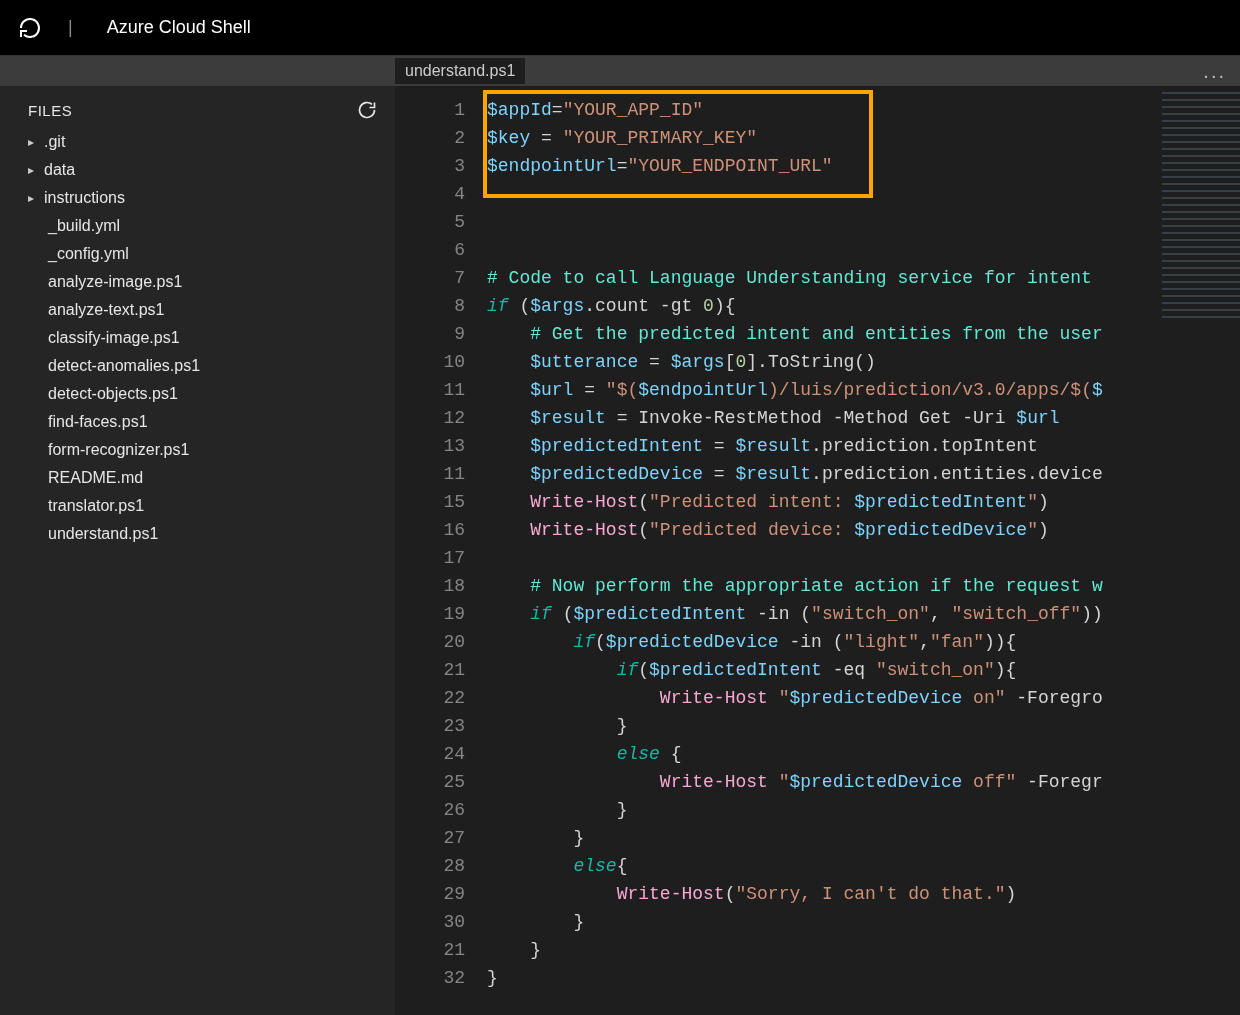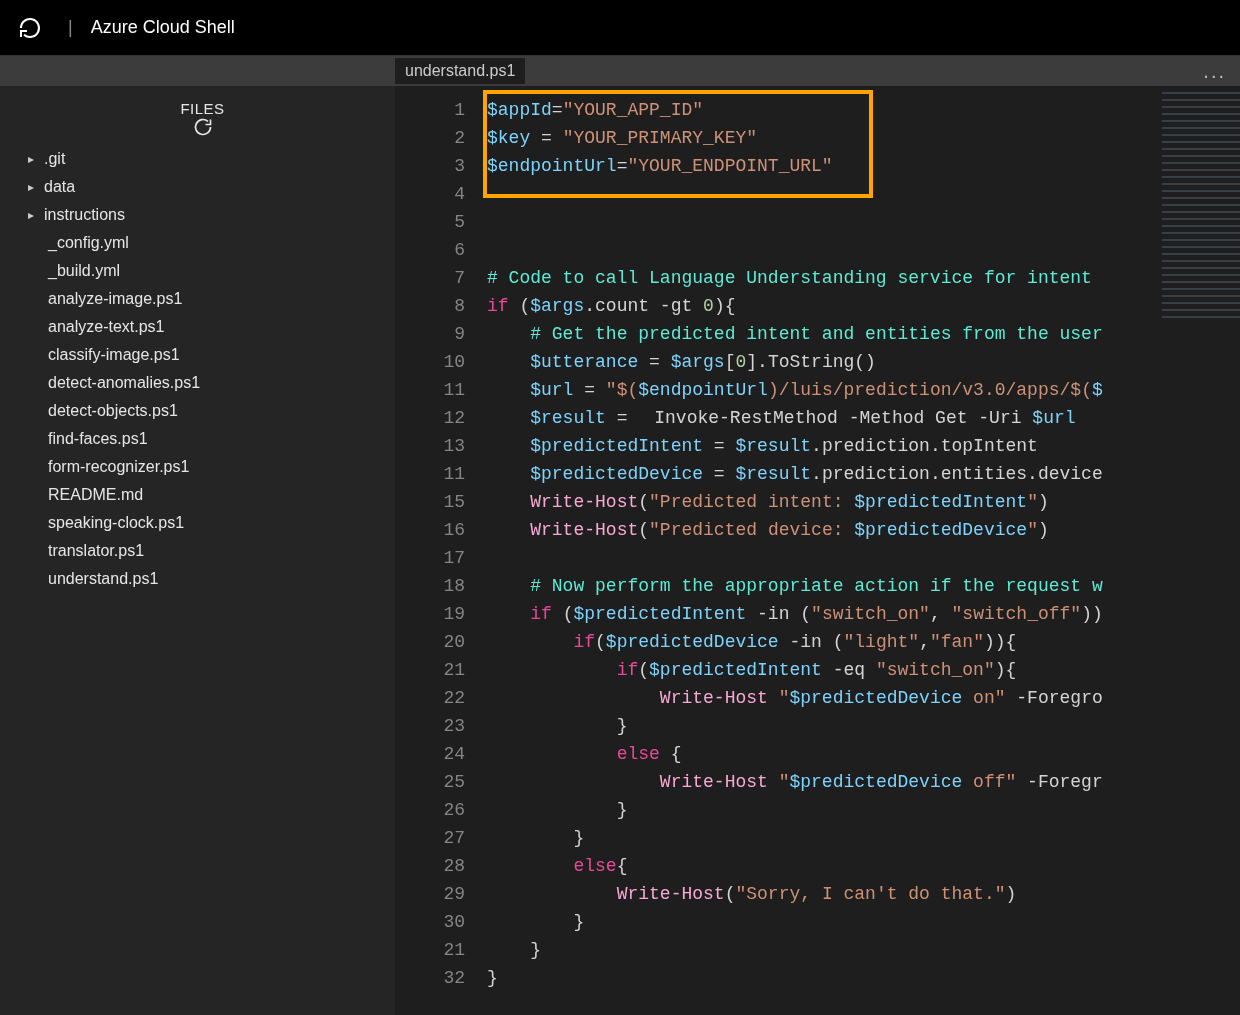--- a/index.html
+++ b/index.html
@@ -21,20 +21,21 @@
   border-bottom: 1px solid #333;
 }
 .divider {
   color: #888;
   font-size: 18px;
   margin-left: 8px;
 }
 .title-text {
   color: #fff;
   font-size: 18px;
+  margin-left: 16px;
 }
 .tabbar {
   height: 30px;
   background: #3c3c3c;
   display: flex;
   align-items: center;
 }
 .tabbar .spacer-left { width: 395px; }
 .tab {
   color: #ccc;
@@ -54,25 +55,24 @@
   height: calc(100% - 86px);
 }
 .sidebar {
   width: 395px;
   background: #252526;
   padding: 8px 0 0 0;
 }
 .files-header {
   display: flex;
   align-items: center;
-  justify-content: flex-start;
+  justify-content: space-between;
   padding: 6px 18px 6px 28px;
   font-size: 15px;
   letter-spacing: 0.5px;
-  flex-direction: column;
 }
 .tree { padding: 2px 0 0 0; }
 .tree-item {
   display: flex;
   align-items: center;
   gap: 6px;
   padding: 5px 0 5px 28px;
   font-size: 16px;
   color: #e6e6e6;
   cursor: pointer;
@@ -110,25 +110,25 @@
   top: 4px;
   width: 390px;
   height: 108px;
   border: 4px solid #ffa500;
   pointer-events: none;
 }
 .tok-var { color: #7dd3fc; }
 .tok-op  { color: #d4d4d4; }
 .tok-str { color: #ce9178; }
 .tok-com { color: #5eead4; }
-.tok-kw  { color: #ec4899; }
+.tok-kw  { color: #14b8a6; font-style: italic; }
 .tok-pl  { color: #d4d4d4; }
 .tok-fn  { color: #f9a8d4; }
 .tok-num { color: #b5cea8; }
-.tok-cmd { color: #d4d4d4; margin-left: 16px; }
+.tok-cmd { color: #d4d4d4; }
 .minimap {
   position: absolute;
   right: 0;
   top: 6px;
   width: 78px;
   height: 230px;
   background: repeating-linear-gradient(
     to bottom,
     rgba(120,150,180,0.28) 0 2px,
     transparent 2px 7px
@@ -174,26 +174,26 @@
         </div>
         <div class="tree-item">
           <span class="chev">▸</span>
           <span>data</span>
         </div>
         <div class="tree-item">
           <span class="chev">▸</span>
           <span>instructions</span>
         </div>
         <div class="tree-item file">
+          <span>_build.yml</span>
+        </div>
+        <div class="tree-item file">
           <span>_config.yml</span>
         </div>
         <div class="tree-item file">
-          <span>_build.yml</span>
-        </div>
-        <div class="tree-item file">
           <span>analyze-image.ps1</span>
         </div>
         <div class="tree-item file">
           <span>analyze-text.ps1</span>
         </div>
         <div class="tree-item file">
           <span>classify-image.ps1</span>
         </div>
         <div class="tree-item file">
           <span>detect-anomalies.ps1</span>
@@ -202,23 +202,20 @@
           <span>detect-objects.ps1</span>
         </div>
         <div class="tree-item file">
           <span>find-faces.ps1</span>
         </div>
         <div class="tree-item file">
           <span>form-recognizer.ps1</span>
         </div>
         <div class="tree-item file">
           <span>README.md</span>
-        </div>
-        <div class="tree-item file">
-          <span>speaking-clock.ps1</span>
         </div>
         <div class="tree-item file">
           <span>translator.ps1</span>
         </div>
         <div class="tree-item file">
           <span>understand.ps1</span>
         </div>
       </div>
   </div>
 

